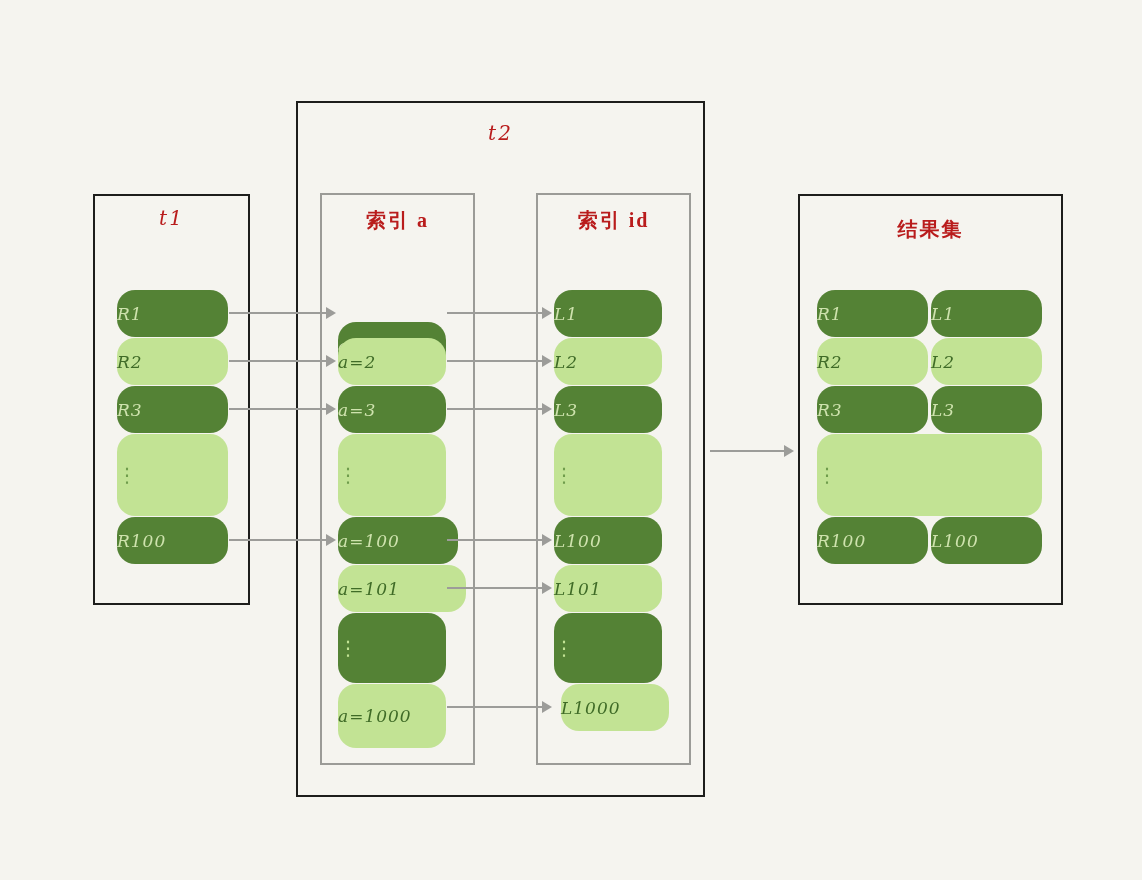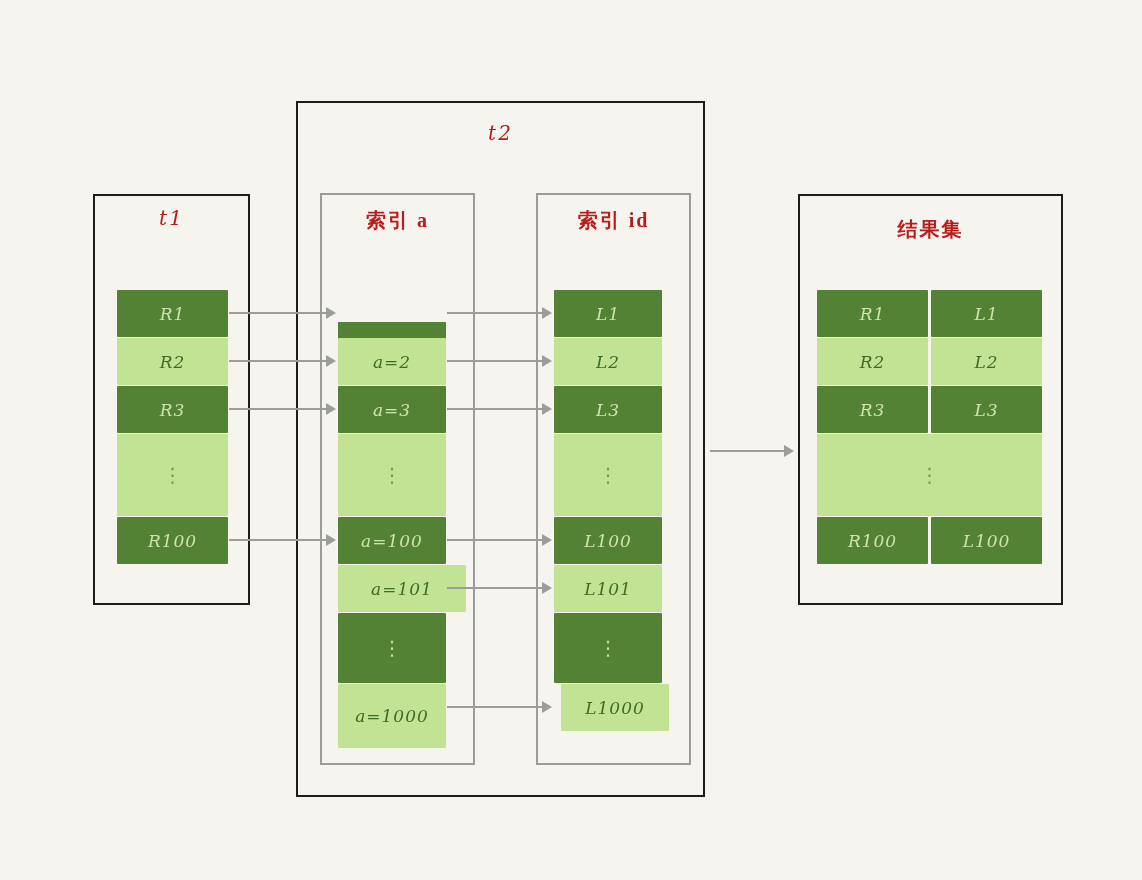--- a/index.html
+++ b/index.html
@@ -33,24 +33,24 @@
     letter-spacing:2px;
     white-space:nowrap;
   }
   .title-latin{font-size:20px;font-style:italic;font-family:"DejaVu Serif",serif;}
   .title-cjk{font-size:20px;font-weight:bold;font-family:Liberation Serif, serif;}
 
   
   .cell{
     position:absolute;
     box-sizing:border-box;
-    border-radius:1px;
+    border-radius:18px;
     display:flex;
     align-items:center;
-    justify-content:center;
+    justify-content:flex-start;
     font-family:"DejaVu Serif", serif;
     font-style:italic;
     font-size:17px;
     letter-spacing:1px;
     white-space:nowrap;
   }
   .cell.dark{background:#548235;color:#cfe3ae;}
   .cell.light{background:#c2e394;color:#3f6b27;}
   .cell .dots{
     font-style:normal;
@@ -109,21 +109,21 @@
     </div>
   <div class="cell light" style="left:338px;top:338px;width:108px;height:47px;">
       <span>a=2</span>
     </div>
   <div class="cell dark" style="left:338px;top:386px;width:108px;height:47px;">
       <span>a=3</span>
     </div>
   <div class="cell light" style="left:338px;top:434px;width:108px;height:82px;">
       <span class="dots">⋮</span>
     </div>
-  <div class="cell dark" style="left:338px;top:517px;width:108px;height:47px;">
+  <div class="cell dark" style="left:338px;top:517px;width:120px;height:47px;">
       <span>a=100</span>
     </div>
   <div class="cell light" style="left:338px;top:565px;width:128px;height:47px;">
       <span>a=101</span>
     </div>
   <div class="cell dark" style="left:338px;top:613px;width:108px;height:70px;">
       <span class="dots">⋮</span>
     </div>
   <div class="cell light" style="left:338px;top:684px;width:108px;height:64px;">
       <span>a=1000</span>

